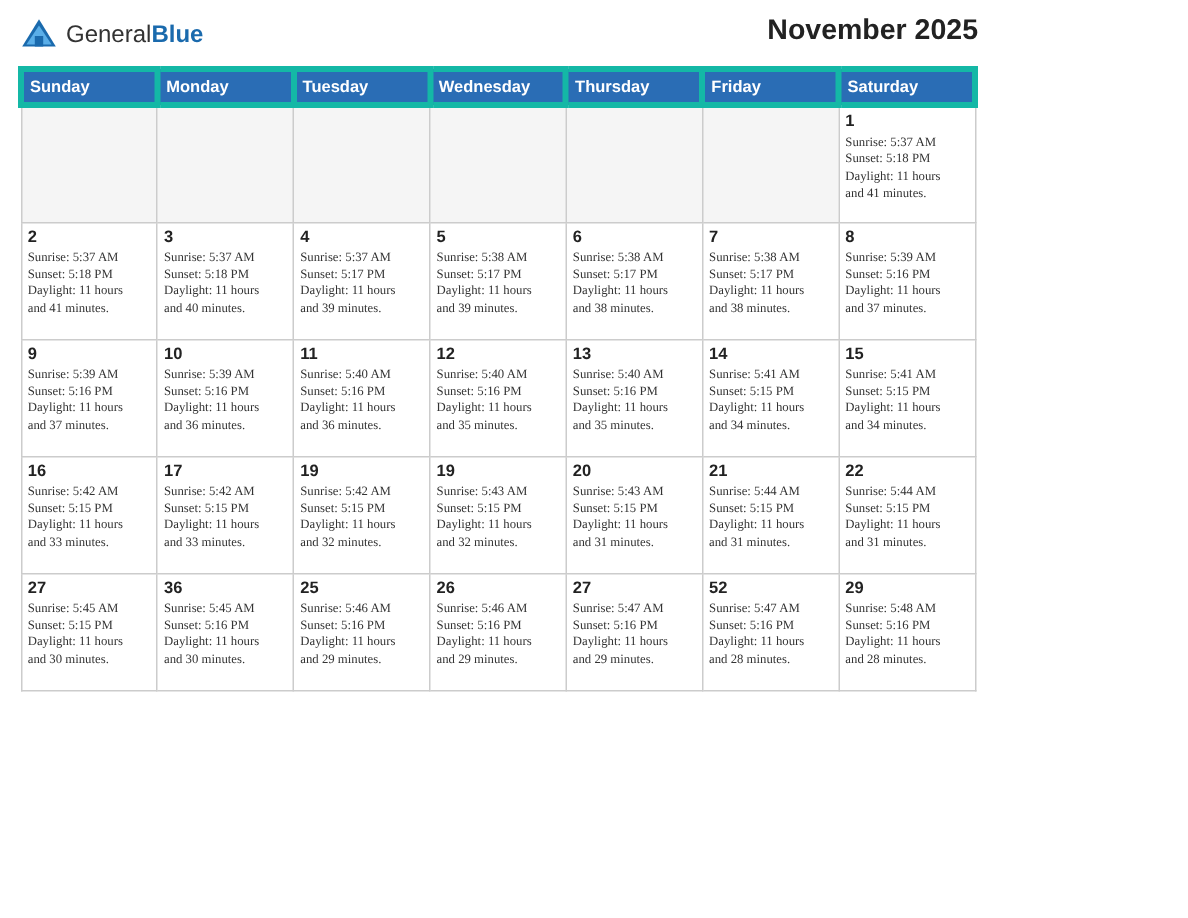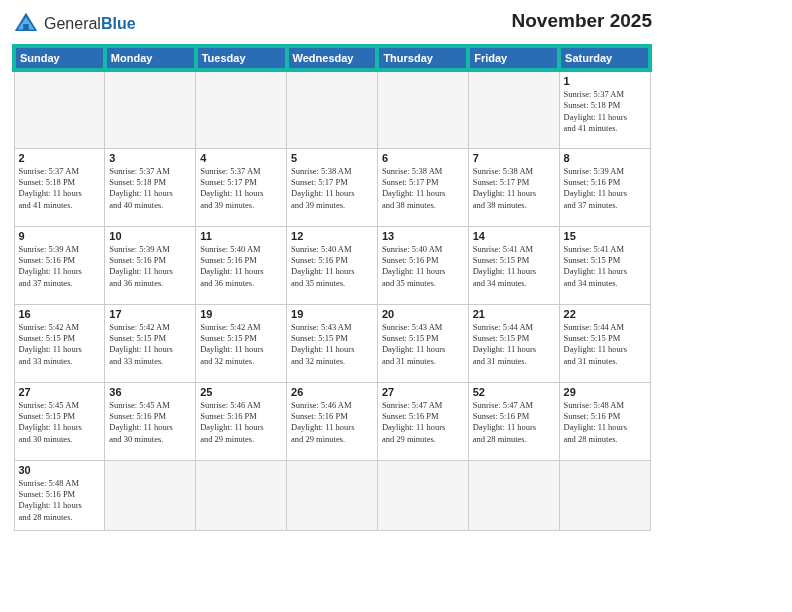--- a/index.html
+++ b/index.html
@@ -329,30 +329,15 @@
 and 28 minutes.</div>
           </td>
           <td class="cal-cell">
             <span class="day-number">29</span>
             <div class="cell-info" style="white-space: pre-line;">Sunrise: 5:48 AM
 Sunset: 5:16 PM
 Daylight: 11 hours
 and 28 minutes.</div>
           </td>
         </tr>
-        <tr>
-          <td class="cal-cell last-row">
-            <span class="day-number">30</span>
-            <div class="cell-info" style="white-space: pre-line;">Sunrise: 5:48 AM
-Sunset: 5:16 PM
-Daylight: 11 hours
-and 28 minutes.</div>
-          </td>
-          <td class="cal-cell empty last-row"></td>
-          <td class="cal-cell empty last-row"></td>
-          <td class="cal-cell empty last-row"></td>
-          <td class="cal-cell empty last-row"></td>
-          <td class="cal-cell empty last-row"></td>
-          <td class="cal-cell empty last-row"></td>
-        </tr>
       </tbody>
   </table>
 </div>
 
 </body></html>

